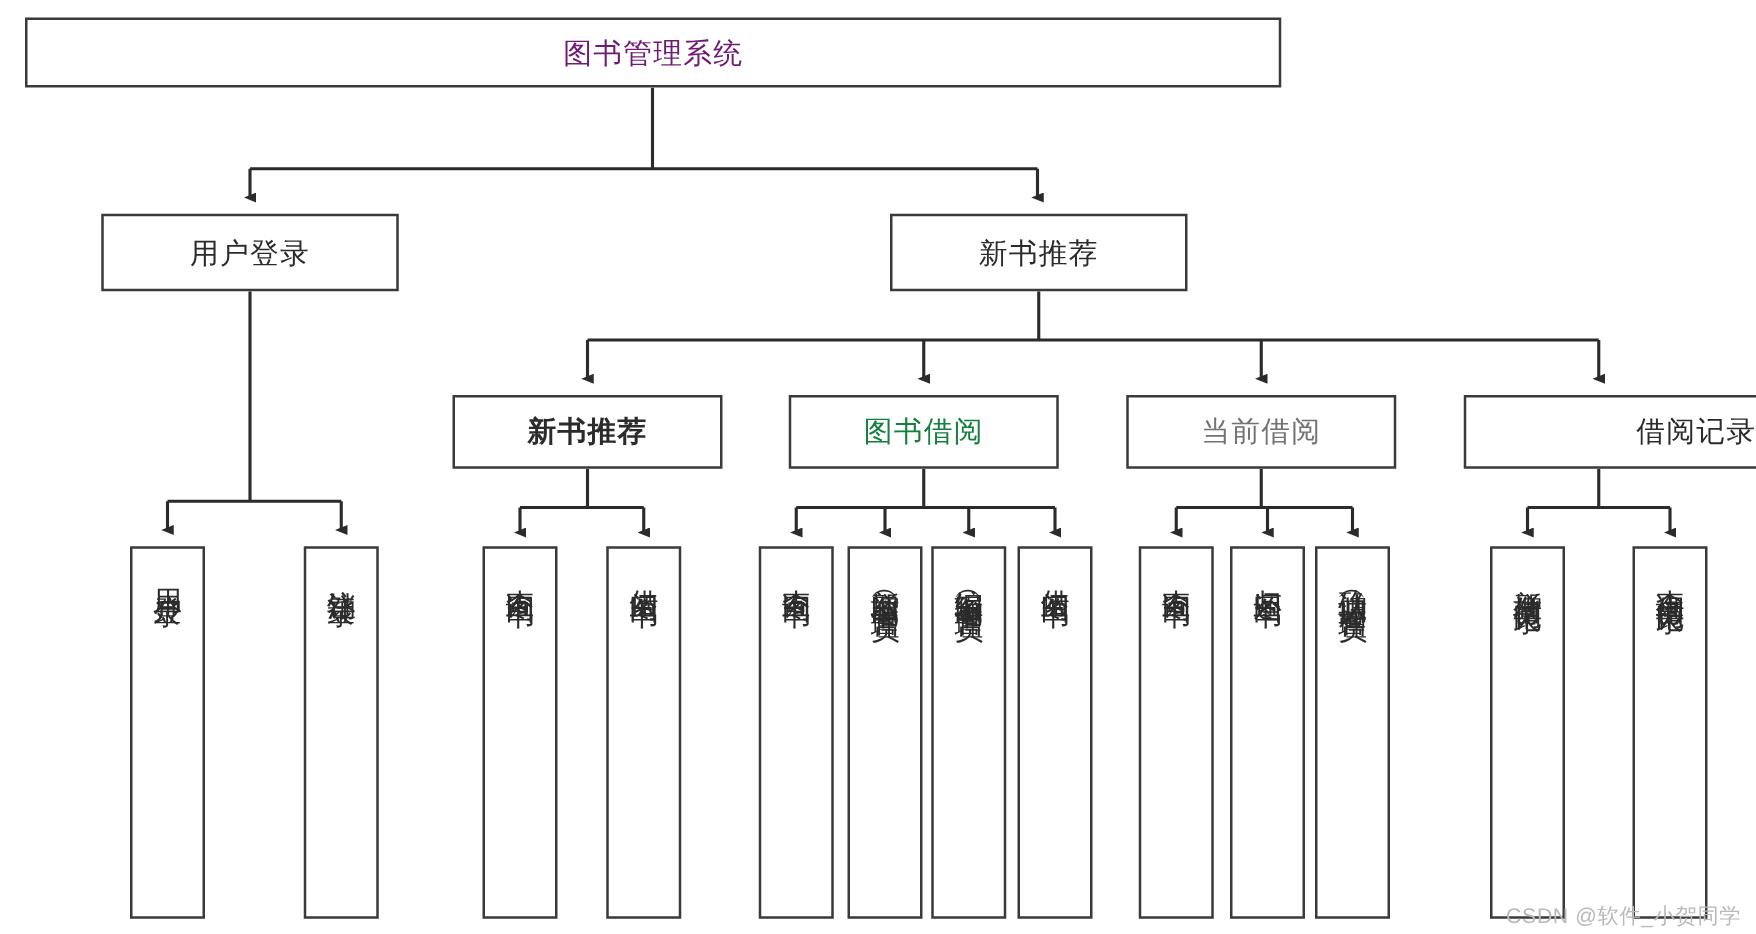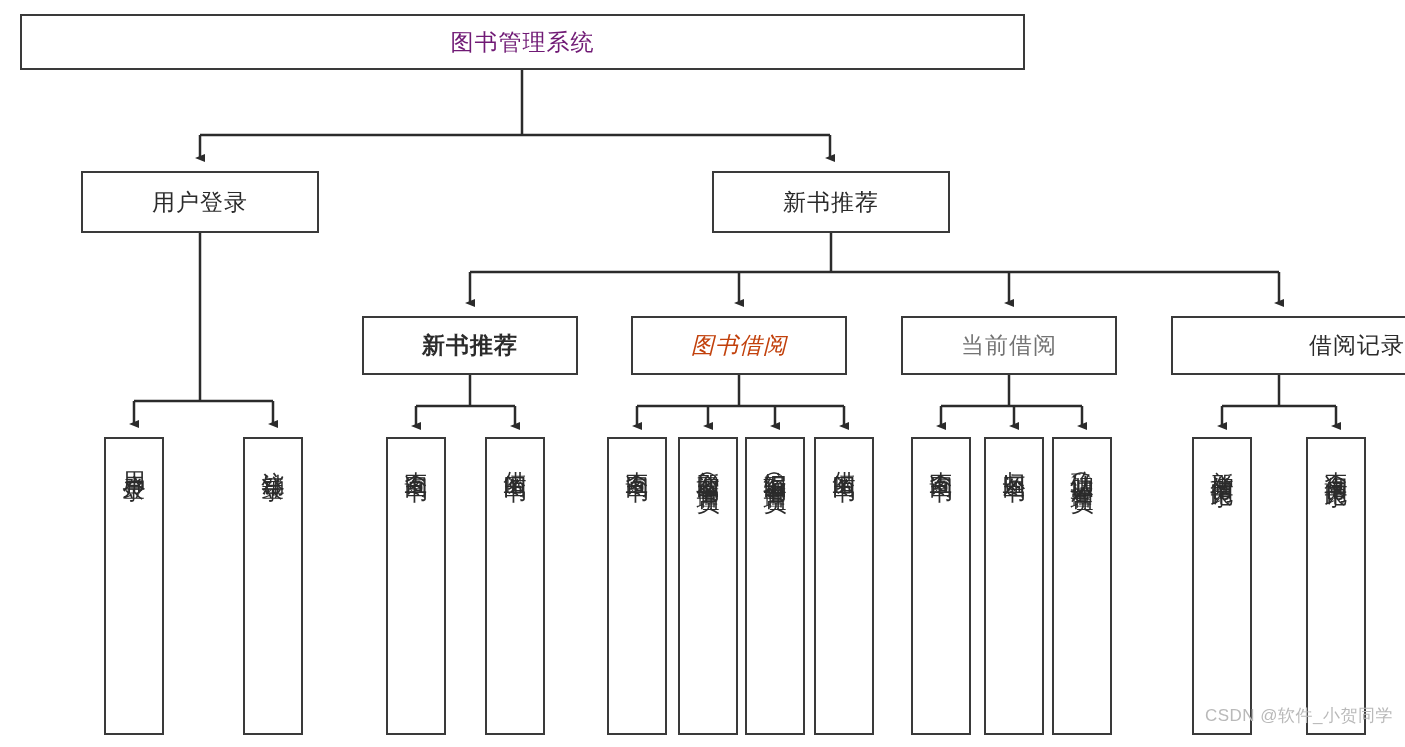--- a/index.html
+++ b/index.html
@@ -57,21 +57,21 @@
     writing-mode: vertical-rl;
     text-orientation: upright;
     white-space: nowrap;
     letter-spacing: 3px;
     font-size: 23px;
     line-height: 1;
   }
   .watermark {
     position: absolute;
     right: 12px;
-    bottom: 20px;
+    bottom: 3px;
     color: #b9b9b9;
     font-size: 17px;
     letter-spacing: 0.5px;
     user-select: none;
     white-space: nowrap;
   }
 </style>
 </head>
 <body>
 
@@ -136,21 +136,21 @@
     <span class="label" style="color: rgb(43, 43, 43);">用户登录</span>
   </div>
   <div class="node" style="left: 712px; top: 171px; width: 238px; height: 62px; border-color: rgb(58, 58, 58); background: rgb(255, 255, 255);">
     <span class="label" style="color: rgb(43, 43, 43);">新书推荐</span>
   </div>
 
   <div class="node" style="left: 362px; top: 316px; width: 216px; height: 59px; border-color: rgb(58, 58, 58); background: rgb(255, 255, 255); font-weight: bold;">
     <span class="label" style="color: rgb(43, 43, 43);">新书推荐</span>
   </div>
   <div class="node" style="left: 631px; top: 316px; width: 216px; height: 59px; border-color: rgb(58, 58, 58); background: rgb(255, 255, 255);">
-    <span class="label" style="color: #c2410c; font-style: italic;">图书借阅</span>
+    <span class="label" style="color: #15803d;">图书借阅</span>
   </div>
   <div class="node" style="left: 901px; top: 316px; width: 216px; height: 59px; border-color: rgb(58, 58, 58); background: rgb(255, 255, 255);">
     <span class="label" style="color: #737373;">当前借阅</span>
   </div>
   <div class="node" style="left: 1171px; top: 316px; width: 236px; height: 59px; border-color: rgb(58, 58, 58); background: rgb(255, 255, 255); justify-content: flex-end;">
     <span class="label" style="color: rgb(43, 43, 43);">借阅记录</span>
   </div>
 
   <div class="node vertical" style="left: 104px; top: 437px; width: 60px; height: 298px; border-color: rgb(58, 58, 58); background: rgb(255, 255, 255);">
     <span class="label" style="color: rgb(43, 43, 43);">用户登录</span>

